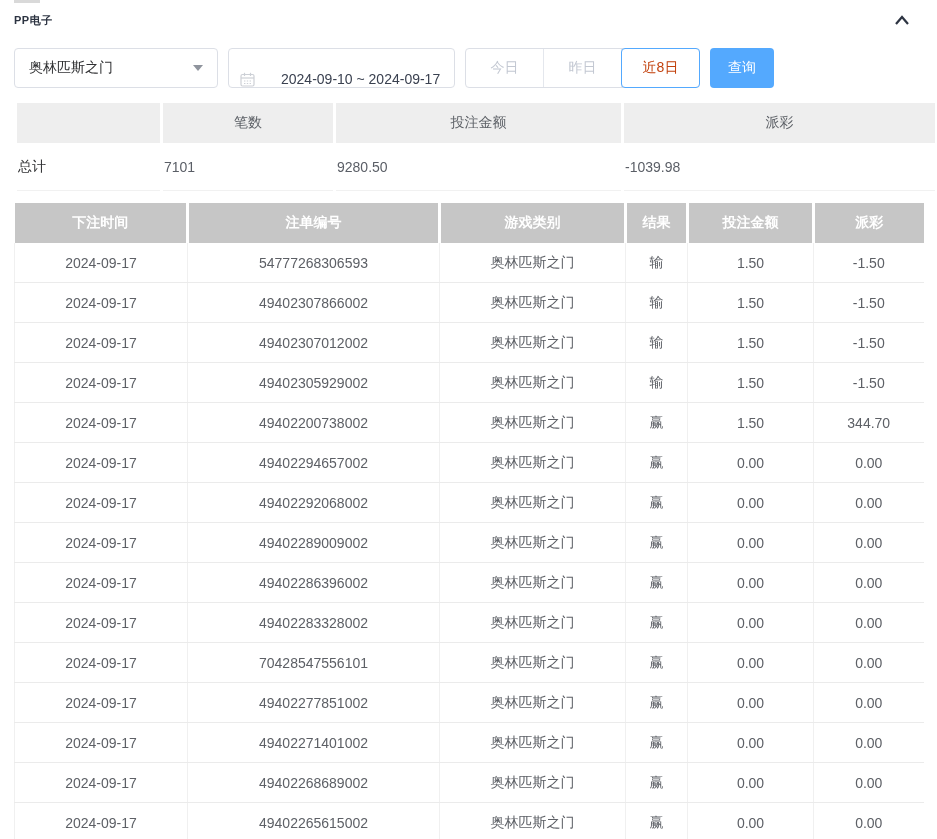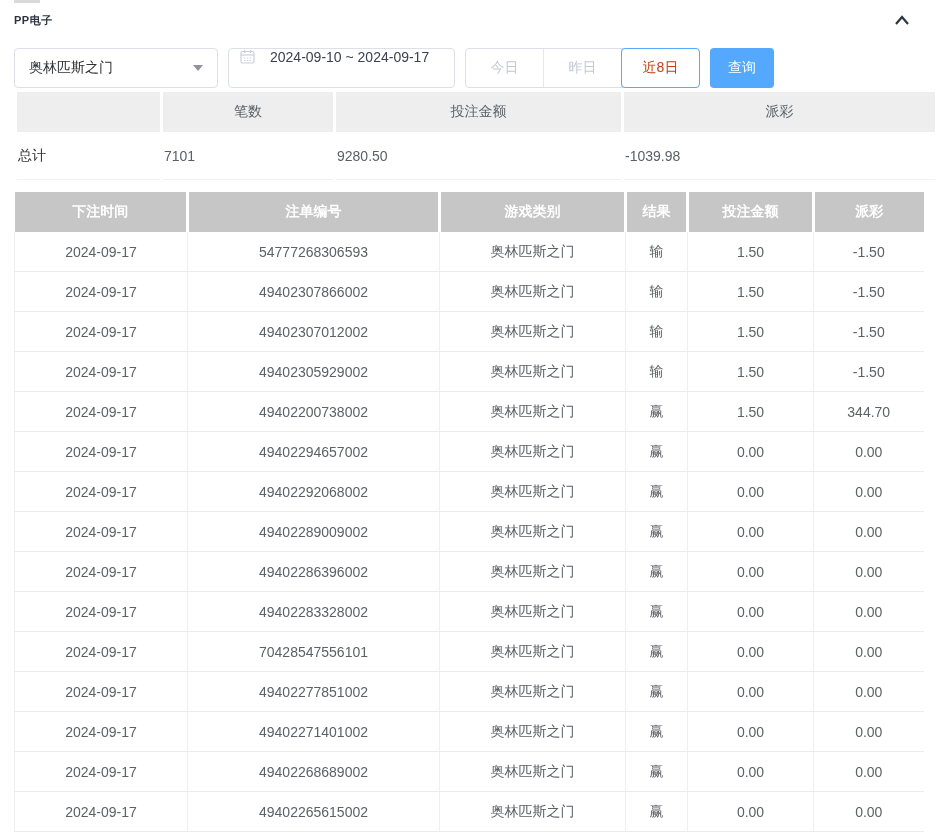--- a/index.html
+++ b/index.html
@@ -16,41 +16,41 @@
 
   .filters{display:flex;margin-top:16px;height:40px;gap:10px;align-items:stretch;}
   .select-box{
     width:204px;box-sizing:border-box;border:1px solid #dcdfe6;border-radius:4px;
     display:flex;align-items:center;justify-content:space-between;padding:0 14px;
     color:#303133;font-size:14px;cursor:pointer;background:#fff;
   }
   .caret-down{width:0;height:0;border-left:5px solid transparent;border-right:5px solid transparent;border-top:6px solid #8f949d;}
   .date-box{
     width:227px;box-sizing:border-box;border:1px solid #dcdfe6;border-radius:4px;
-    display:flex;align-items:flex-start;gap:15px;padding:0 11px;
+    display:flex;align-items:flex-end;gap:26px;padding:0 11px;
     color:#3a4150;font-size:14px;cursor:pointer;background:#fff;
   }
   .range-group{display:flex;border:1px solid #dcdfe6;border-radius:4px;box-sizing:border-box;background:#fff;}
   .range-seg{
     width:78px;display:flex;align-items:center;justify-content:center;
     font-size:14px;color:#c3c8d2;border-right:1px solid #e4e7ed;cursor:pointer;box-sizing:border-box;
   }
   .range-seg:last-child{border-right:none;}
   .range-seg.active{
     width:79px;color:#c2410c;border:1px solid #54a9fe;border-radius:4px;
     margin:-1px;position:relative;z-index:1;background:#fff;
   }
   .query-btn{
     width:64px;border:none;border-radius:4px;background:#54a9fe;color:#fff;
     font-size:14px;cursor:pointer;font-family:inherit;
   }
 
   table{table-layout:fixed;}
   .summary-table{
-    margin-top:4px;width:909px;border-collapse:separate;border-spacing:3px 0;font-size:14px;
+    margin-top:15px;width:909px;border-collapse:separate;border-spacing:3px 0;font-size:14px;
   }
   .summary-table th{background:#eeeeee;height:38px;font-weight:400;color:#5c6066;text-align:center;}
   .summary-table td{background:#fff;height:45px;text-align:left;color:#5a5e66;border-bottom:1px solid #f1f1f1;}
   .summary-table td.total-label{color:#303133;}
 
   .bet-table{margin-top:12px;width:909px;border-collapse:collapse;font-size:14px;}
   .bet-table th{
     background:#c6c6c6;color:#fff;font-weight:700;height:38px;text-align:center;
     border-right:3px solid #fff;font-size:14px;
   }

